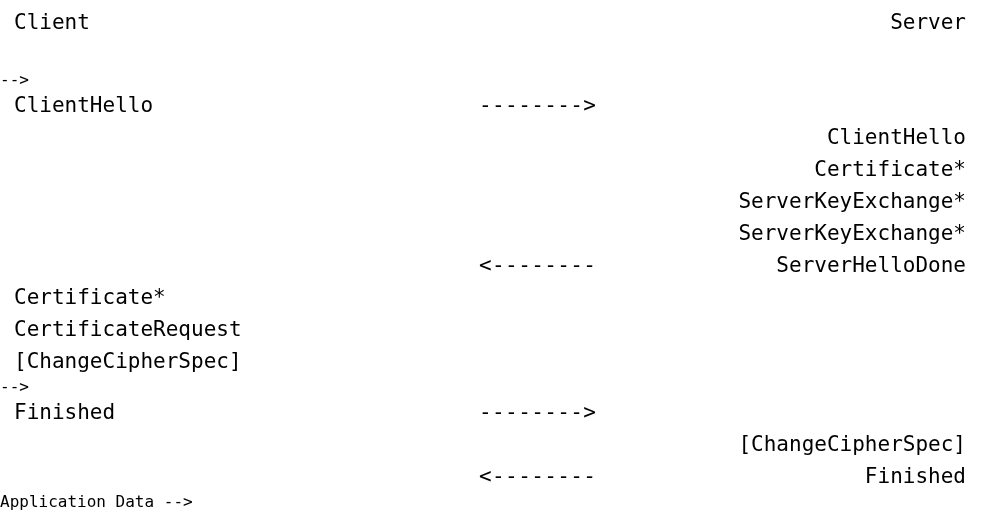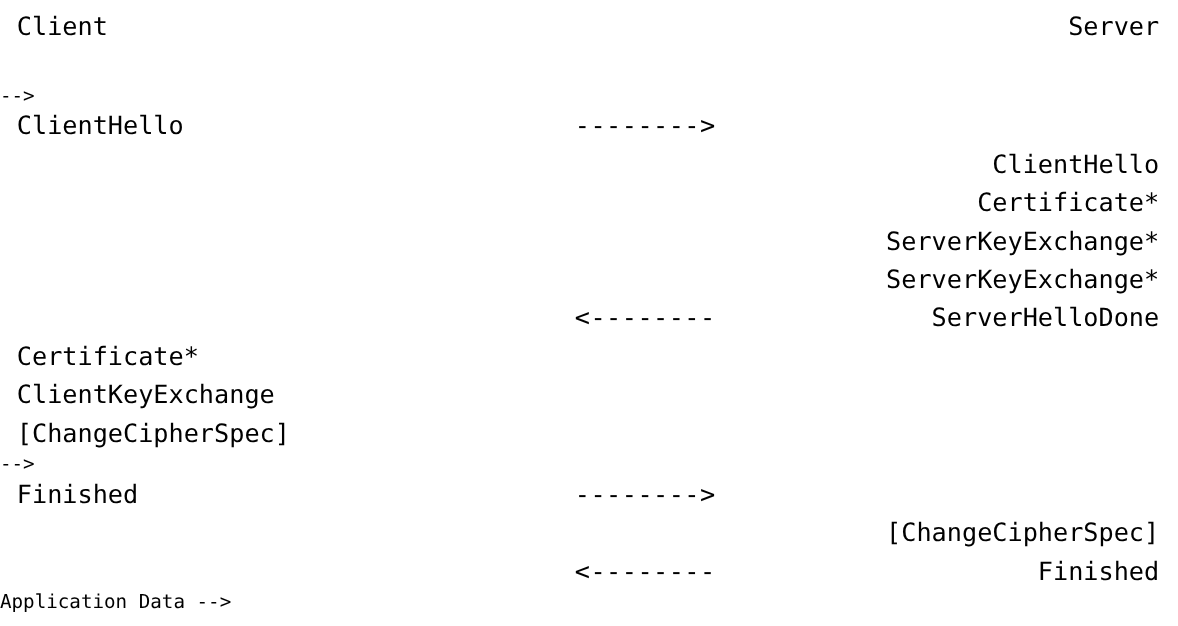--- a/index.html
+++ b/index.html
@@ -131,21 +131,21 @@
 
     
     <div class="flow-row">
       <span class="col-client">Certificate*</span>
       <span class="col-arrow"></span>
       <span class="col-server"></span>
     </div>
 
     
     <div class="flow-row">
-      <span class="col-client">ClientKeyExchange</span>
+      <span class="col-client">CertificateRequest</span>
       <span class="col-arrow"></span>
       <span class="col-server"></span>
     </div>
 
     
 
     
     <div class="flow-row">
       <span class="col-client">[ChangeCipherSpec]</span>
       <span class="col-arrow"></span>

